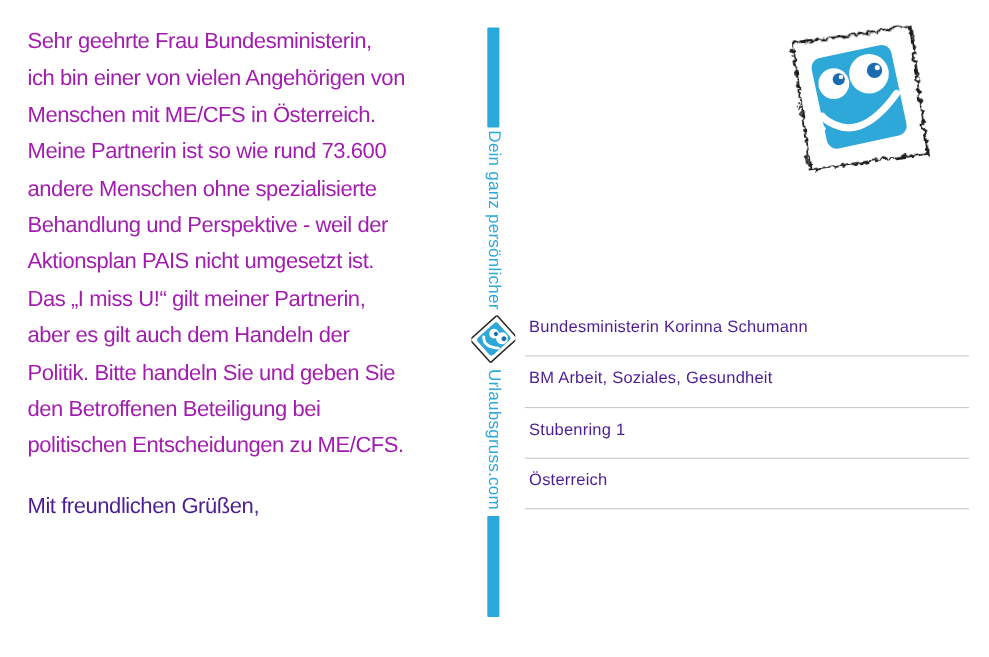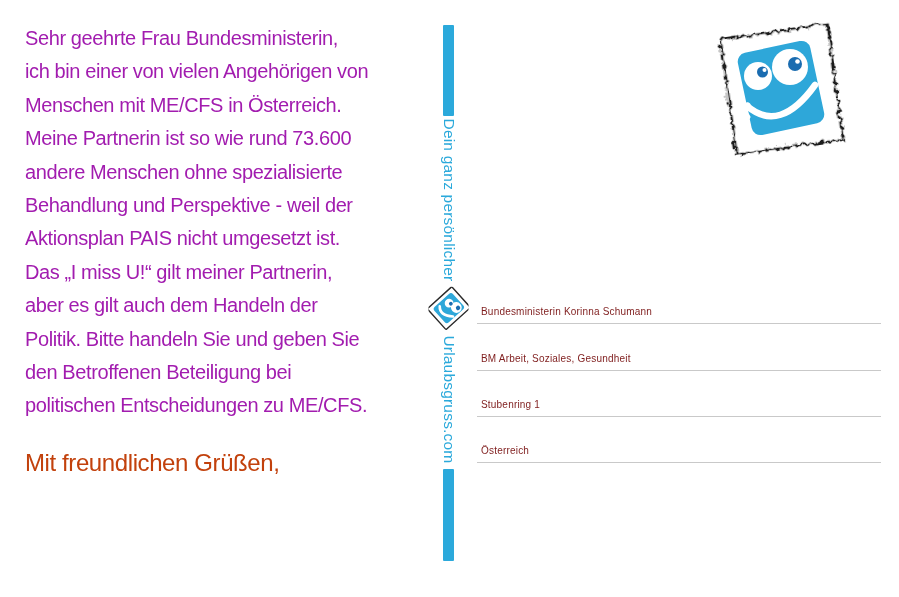--- a/index.html
+++ b/index.html
@@ -8,44 +8,44 @@
     font-family:"Liberation Sans", sans-serif;color:#1a1a1a;
   }
   
   .message{
     position:absolute;left:25px;top:22px;width:434px;
     font-size:20px;line-height:33.4px;letter-spacing:-0.4px;
     white-space:pre-line;color:#a21caf;
   }
   .closing{
     position:absolute;left:25px;top:449px;
-    font-size:24px;letter-spacing:-0.4px;color:#c2410c;
+    font-size:20px;letter-spacing:-0.4px;color:#4c1d95;
   }
   
   .bar{position:absolute;left:443px;width:11px;background:var(--accent,#2BA9DB);border-radius:1px;}
   .bar-top{top:25px;height:91px;}
   .bar-bottom{top:469px;height:92px;}
   
   .divider-strip{
     position:absolute;left:276px;top:271px;width:345px;height:40px;
     transform:rotate(90deg);
     display:flex;align-items:center;justify-content:space-between;
     color:var(--accent,#2BA9DB);
   }
   .tagline{font-size:15.5px;letter-spacing:0.2px;white-space:nowrap;color:var(--accent,#2BA9DB);}
   .mini-logo{flex:0 0 auto;width:44px;height:40px;}
   
   .stamp{position:absolute;left:710px;top:10px;width:140px;height:150px;}
   
   .address{position:absolute;left:477px;top:278px;width:404px;}
   .address-line{
-    height:46.3px;display:flex;align-items:flex-end;
+    height:46.3px;display:flex;align-items:center;
     border-bottom:1.5px solid #c9c9c9;
     padding:0 0 6px 4px;box-sizing:border-box;
-    font-size:10px;letter-spacing:0.2px;color:#7f1d1d;
+    font-size:15px;letter-spacing:0.2px;color:#4c1d95;
   }
 </style>
 </head>
 <body>
 
 <div class="page">
 
   <div class="message">Sehr geehrte Frau Bundesministerin,
 ich bin einer von vielen Angehörigen von
 Menschen mit ME/CFS in Österreich.

